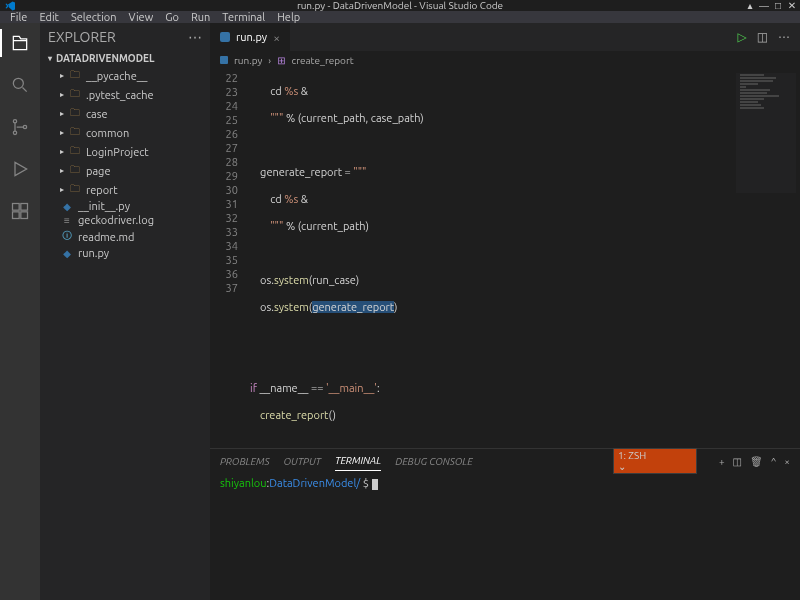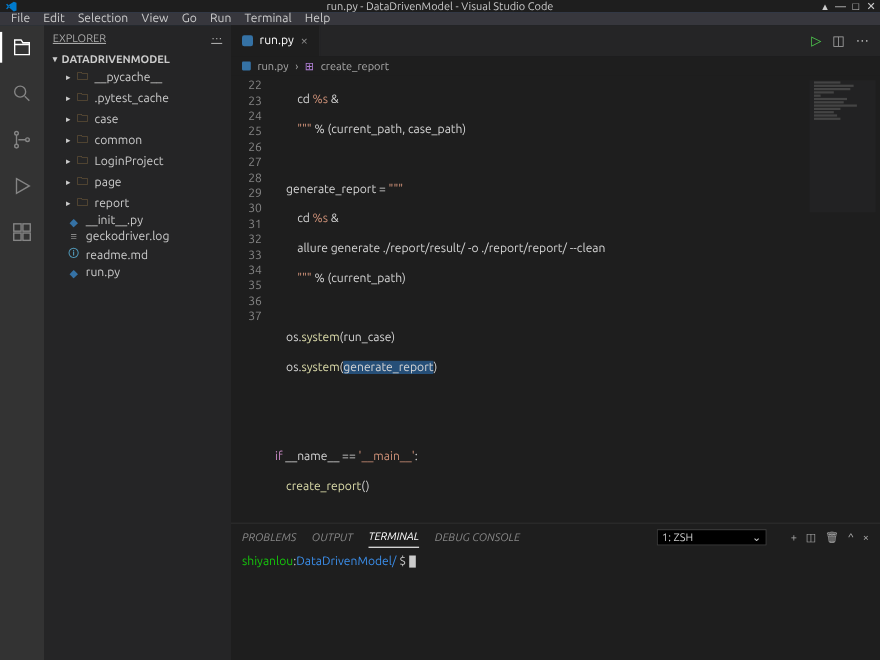--- a/index.html
+++ b/index.html
@@ -10,21 +10,21 @@
 .titlebar .win-controls span{width:12px;height:12px;font-size:10px;color:#ccc;cursor:pointer;display:flex;align-items:center;justify-content:center;}
 .menubar{height:18px;background:#37373d;display:flex;align-items:center;padding:0 4px;font-size:11px;color:#ccc;}
 .menubar .mitem{padding:0 6px;cursor:pointer;}
 .main{flex:1;display:flex;background:#1e1e1e;}
 .activitybar{width:40px;background:#333;display:flex;flex-direction:column;align-items:center;padding-top:8px;gap:18px;}
 .activitybar .aicon{width:24px;height:24px;display:flex;align-items:center;justify-content:center;color:#858585;cursor:pointer;position:relative;}
 .activitybar .aicon.active{color:#fff;}
 .activitybar .aicon.active::before{content:'';position:absolute;left:-8px;top:-2px;width:2px;height:28px;background:#fff;}
 .activitybar .spacer{flex:1;}
 .sidebar{width:170px;background:#252526;color:#ccc;display:flex;flex-direction:column;font-size:11px;}
-.sidebar-header{padding:6px 8px;display:flex;justify-content:space-between;align-items:center;text-transform:uppercase;font-size:10px;color:#aaa;text-decoration:underline;}
+.sidebar-header{padding:6px 8px;display:flex;justify-content:space-between;align-items:center;text-transform:uppercase;font-size:14px;color:#aaa;}
 .sidebar-section{padding:2px 4px 2px 8px;text-transform:uppercase;font-size:10px;color:#ccc;display:flex;align-items:center;gap:4px;cursor:pointer;font-weight:bold;}
 .tree{padding-left:12px;}
 .tree-item{display:flex;align-items:center;gap:4px;padding:1px 4px 1px 8px;cursor:pointer;color:#ccc;}
 .tree-item .ticon{width:14px;display:inline-block;text-align:center;font-size:10px;}
 .chev{font-size:8px;color:#ccc;}
 .folder-ic{color:#c09553;}
 .py-ic{color:#3572A5;}
 .file-ic{color:#888;}
 .md-ic{color:#519aba;}
 .editor-area{flex:1;display:flex;flex-direction:column;background:#1e1e1e;position:relative;}
@@ -45,21 +45,21 @@
 .str{color:#ce9178;}
 .fn{color:#dcdcaa;}
 .com{color:#6a9955;}
 .sel{background:#264f78;}
 .minimap{position:absolute;right:4px;top:4px;width:60px;height:120px;background:#252526;opacity:0.7;}
 .minimap-line{height:2px;margin:1px 4px;background:#555;}
 .panel{height:260px;background:#1e1e1e;border-top:1px solid #333;display:flex;flex-direction:column;}
 .panel-tabs{height:24px;display:flex;align-items:center;gap:14px;padding:0 10px;font-size:10px;text-transform:uppercase;color:#888;}
 .panel-tabs .ptab{cursor:pointer;padding:4px 0;font-style:italic;}
 .panel-tabs .ptab.active{color:#fff;border-bottom:1px solid #fff;}
-.panel-tabs .pselect{margin-left:auto;background:#000000;border:1px solid #3c3c3c;color:#ccc;font-size:10px;padding:1px 4px;width:100px;display:flex;justify-content:space-between;cursor:pointer;}
+.panel-tabs .pselect{margin-left:auto;background:#c2410c;border:1px solid #3c3c3c;color:#ccc;font-size:10px;padding:1px 4px;width:84px;display:flex;justify-content:space-between;cursor:pointer;flex-direction:column;}
 .panel-tabs .picons{display:flex;gap:8px;color:#aaa;margin-left:8px;}
 .panel-tabs .picons span{cursor:pointer;}
 .terminal{flex:1;padding:4px 10px;font-family:Consolas,monospace;font-size:11px;color:#ccc;}
 .term-user{color:#16c60c;}
 .term-path{color:#3b8eea;}
 .term-cursor{display:inline-block;width:6px;height:11px;background:#ccc;vertical-align:middle;}
 svg{display:block;}
 </style>
 </head>
 <body>
@@ -234,21 +234,20 @@
             <div>35</div>
             <div>36</div>
             <div>37</div>
           </div>
         <div class="code">
 <div>        cd <span class="str">%s</span> &amp;</div>
 <div>        <span class="str">"""</span> % (current_path, case_path)</div>
 <div></div>
 <div>    generate_report = <span class="str">"""</span></div>
 <div>        cd <span class="str">%s</span> &amp;</div>
-<div>        allure generate ./report/result/ -o ./report/report/ --clean</div>
 <div>        <span class="str">"""</span> % (current_path)</div>
 <div></div>
 <div>    os.<span class="fn">system</span>(run_case)</div>
 <div>    os.<span class="fn">system</span>(<span class="sel">generate_report</span>)</div>
 <div></div>
 <div></div>
 <div><span class="kw">if</span> __name__ == <span class="str">'__main__'</span>:</div>
 <div>    <span class="fn">create_report</span>()</div>
         </div>
         <div class="minimap">

